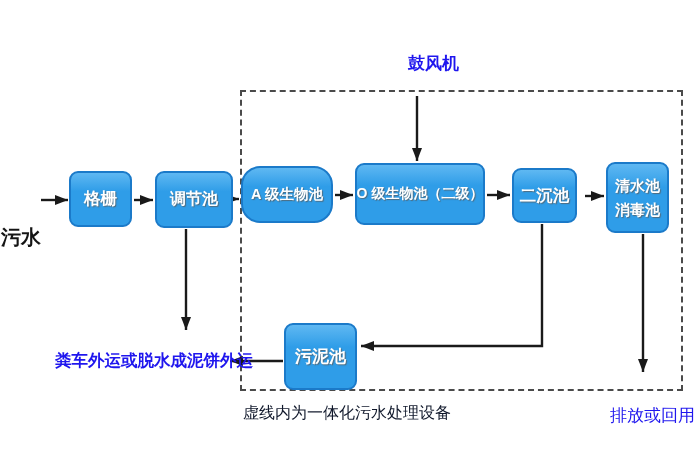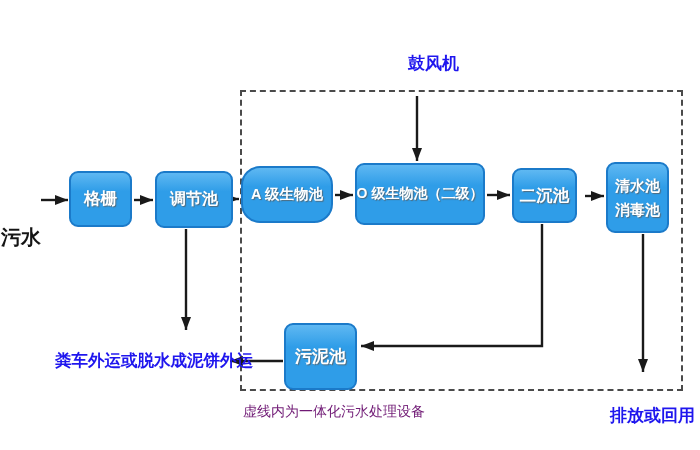--- a/index.html
+++ b/index.html
@@ -23,22 +23,22 @@
   .node-regulating{left:155px;top:171px;width:78px;height:57px;font-size:16px;}
   .node-abio{left:241px;top:166px;width:92px;height:57px;font-size:14.5px;border-radius:19px;}
   .node-obio{left:355px;top:163px;width:130px;height:62px;font-size:14px;}
   .node-sedim{left:512px;top:168px;width:65px;height:55px;font-size:16.5px;}
   .node-clear{left:606px;top:162px;width:63px;height:71px;font-size:15px;line-height:1.55;}
   .node-sludge{left:284px;top:316px;width:73px;height:67px;font-size:17px;margin-top:7px;}
   .txt{position:absolute;z-index:2;white-space:nowrap;}
   .txt-sewage{left:1px;top:185px;font-size:20px;font-weight:bold;color:#141414;margin-top:39px;}
   .txt-blower{left:408px;top:52px;font-size:17px;font-weight:bold;color:var(--accent_text_blue,#1f16ee);}
   .txt-sludge-out{left:55px;top:350px;font-size:16.5px;font-weight:bold;color:var(--accent_text_blue,#1f16ee);}
-  .txt-caption{left:243px;top:403px;font-size:14px;color:#701a75;}
-  .txt-discharge{left:610px;top:404px;font-size:17px;font-weight:bold;color:var(--accent_text_blue,#1f16ee);}
+  .txt-caption{left:243px;top:403px;font-size:16px;color:#0f172a;}
+  .txt-discharge{left:610px;top:404px;font-size:17px;font-weight:normal;color:var(--accent_text_blue,#1f16ee);}
 </style>
 </head>
 <body>
 
 <div class="stage">
 
   <div class="dashed-box"></div>
 
   <svg class="arrow-layer" width="700" height="450" viewBox="0 0 700 450" xmlns="http://www.w3.org/2000/svg">
     <defs>

